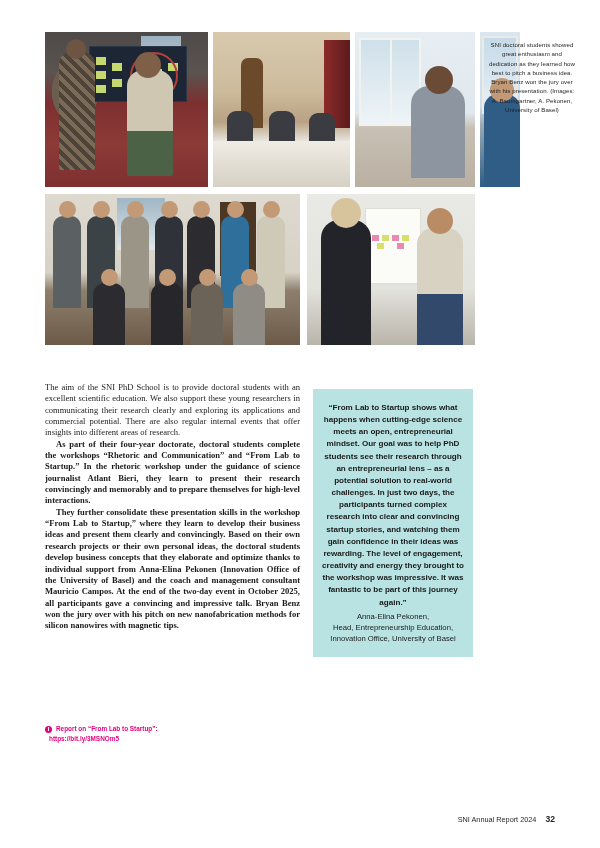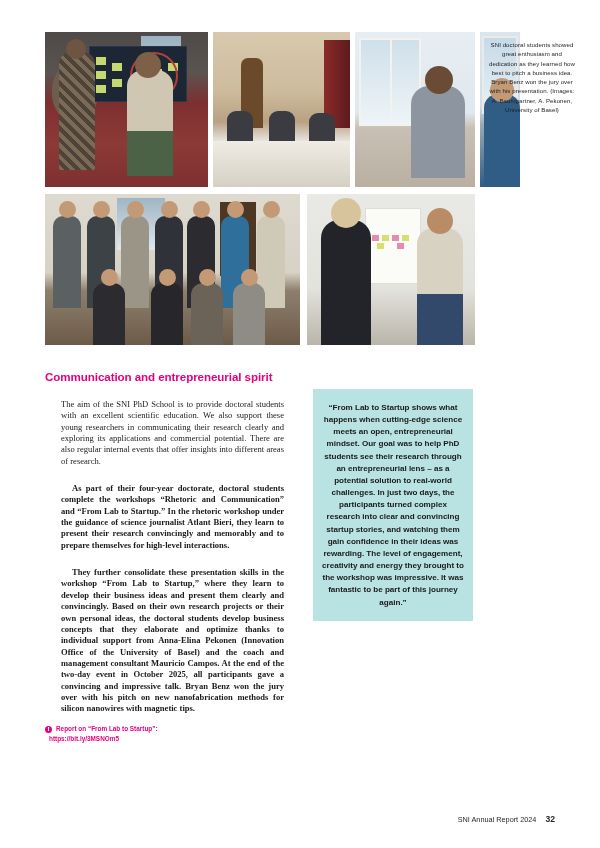--- a/index.html
+++ b/index.html
@@ -237,21 +237,21 @@
     margin: 0;
   }
   #body-copy {
     margin-top: 12px;
     font-family: "Liberation Serif", serif;
     font-size: 8.55px;
     line-height: 11.35px;
     color: #1a1a1a;
     text-align: justify;
   }
-  #body-copy p { margin: 16px; }
+  #body-copy p { margin: 0; }
   #body-copy p + p { text-indent: 11px; font-weight: bold; }
 
   
   #report-link {
     position: absolute;
     left: 45px;
     top: 724px;
     width: 260px;
     font-size: 6.4px;
     font-weight: bold;
@@ -408,36 +408,40 @@
       <div class="woman"></div>
       <div class="man"></div>
     </div>
   </div>
 
 </div>
 
 <div id="image-caption">SNI doctoral students showed great enthusiasm and dedication as they learned how best to pitch a business idea. Bryan Benz won the jury over with his presentation. (Images: A. Baumgartner, A. Pekonen, University of Basel)</div>
 
 <div id="article">
-  <div id="kicker">Communication and entrepreneurial spirit</div>
   <div id="body-copy">
     <p>The aim of the SNI PhD School is to provide doctoral students with an excellent scientific education. We also support these young researchers in communicating their research clearly and exploring its applications and commercial potential. There are also regular internal events that offer insights into different areas of research.</p>
     <p>As part of their four-year doctorate, doctoral students complete the workshops “Rhetoric and Communication” and “From Lab to Startup.” In the rhetoric workshop under the guidance of science journalist Atlant Bieri, they learn to present their research convincingly and memorably and to prepare themselves for high-level interactions.</p>
     <p>They further consolidate these presentation skills in the workshop “From Lab to Startup,” where they learn to develop their business ideas and present them clearly and convincingly. Based on their own research projects or their own personal ideas, the doctoral students develop business concepts that they elaborate and optimize thanks to individual support from Anna-Elina Pekonen (Innovation Office of the University of Basel) and the coach and management consultant Mauricio Campos. At the end of the two-day event in October 2025, all participants gave a convincing and impressive talk. Bryan Benz won the jury over with his pitch on new nanofabrication methods for silicon nanowires with magnetic tips.</p>
   </div>
 </div>
 
 <div id="report-link">
   <span class="bullet"></span>
   <span class="lines">
     <span>Report on “From Lab to Startup”:</span>
     <span class="url">https://bit.ly/3MSNOm5</span>
   </span>
 </div>
 
 <div id="pull-quote">
   <p id="quote-text">“From Lab to Startup shows what happens when cutting-edge science meets an open, entrepreneurial mindset. Our goal was to help PhD students see their research through an entrepreneurial lens – as a potential solution to real-world challenges. In just two days, the participants turned complex research into clear and convincing startup stories, and watching them gain confidence in their ideas was rewarding. The level of engagement, creativity and energy they brought to the workshop was impressive. It was fantastic to be part of this journey again.”</p>
+  <div id="quote-attribution">
+    <div>Anna-Elina Pekonen,</div>
+    <div>Head, Entrepreneurship Education,</div>
+    <div>Innovation Office, University of Basel</div>
+  </div>
 </div>
 
 <div id="footer">
   <span>SNI Annual Report 2024</span>
   <span class="page-number">32</span>
 </div>
 
 </body></html>

